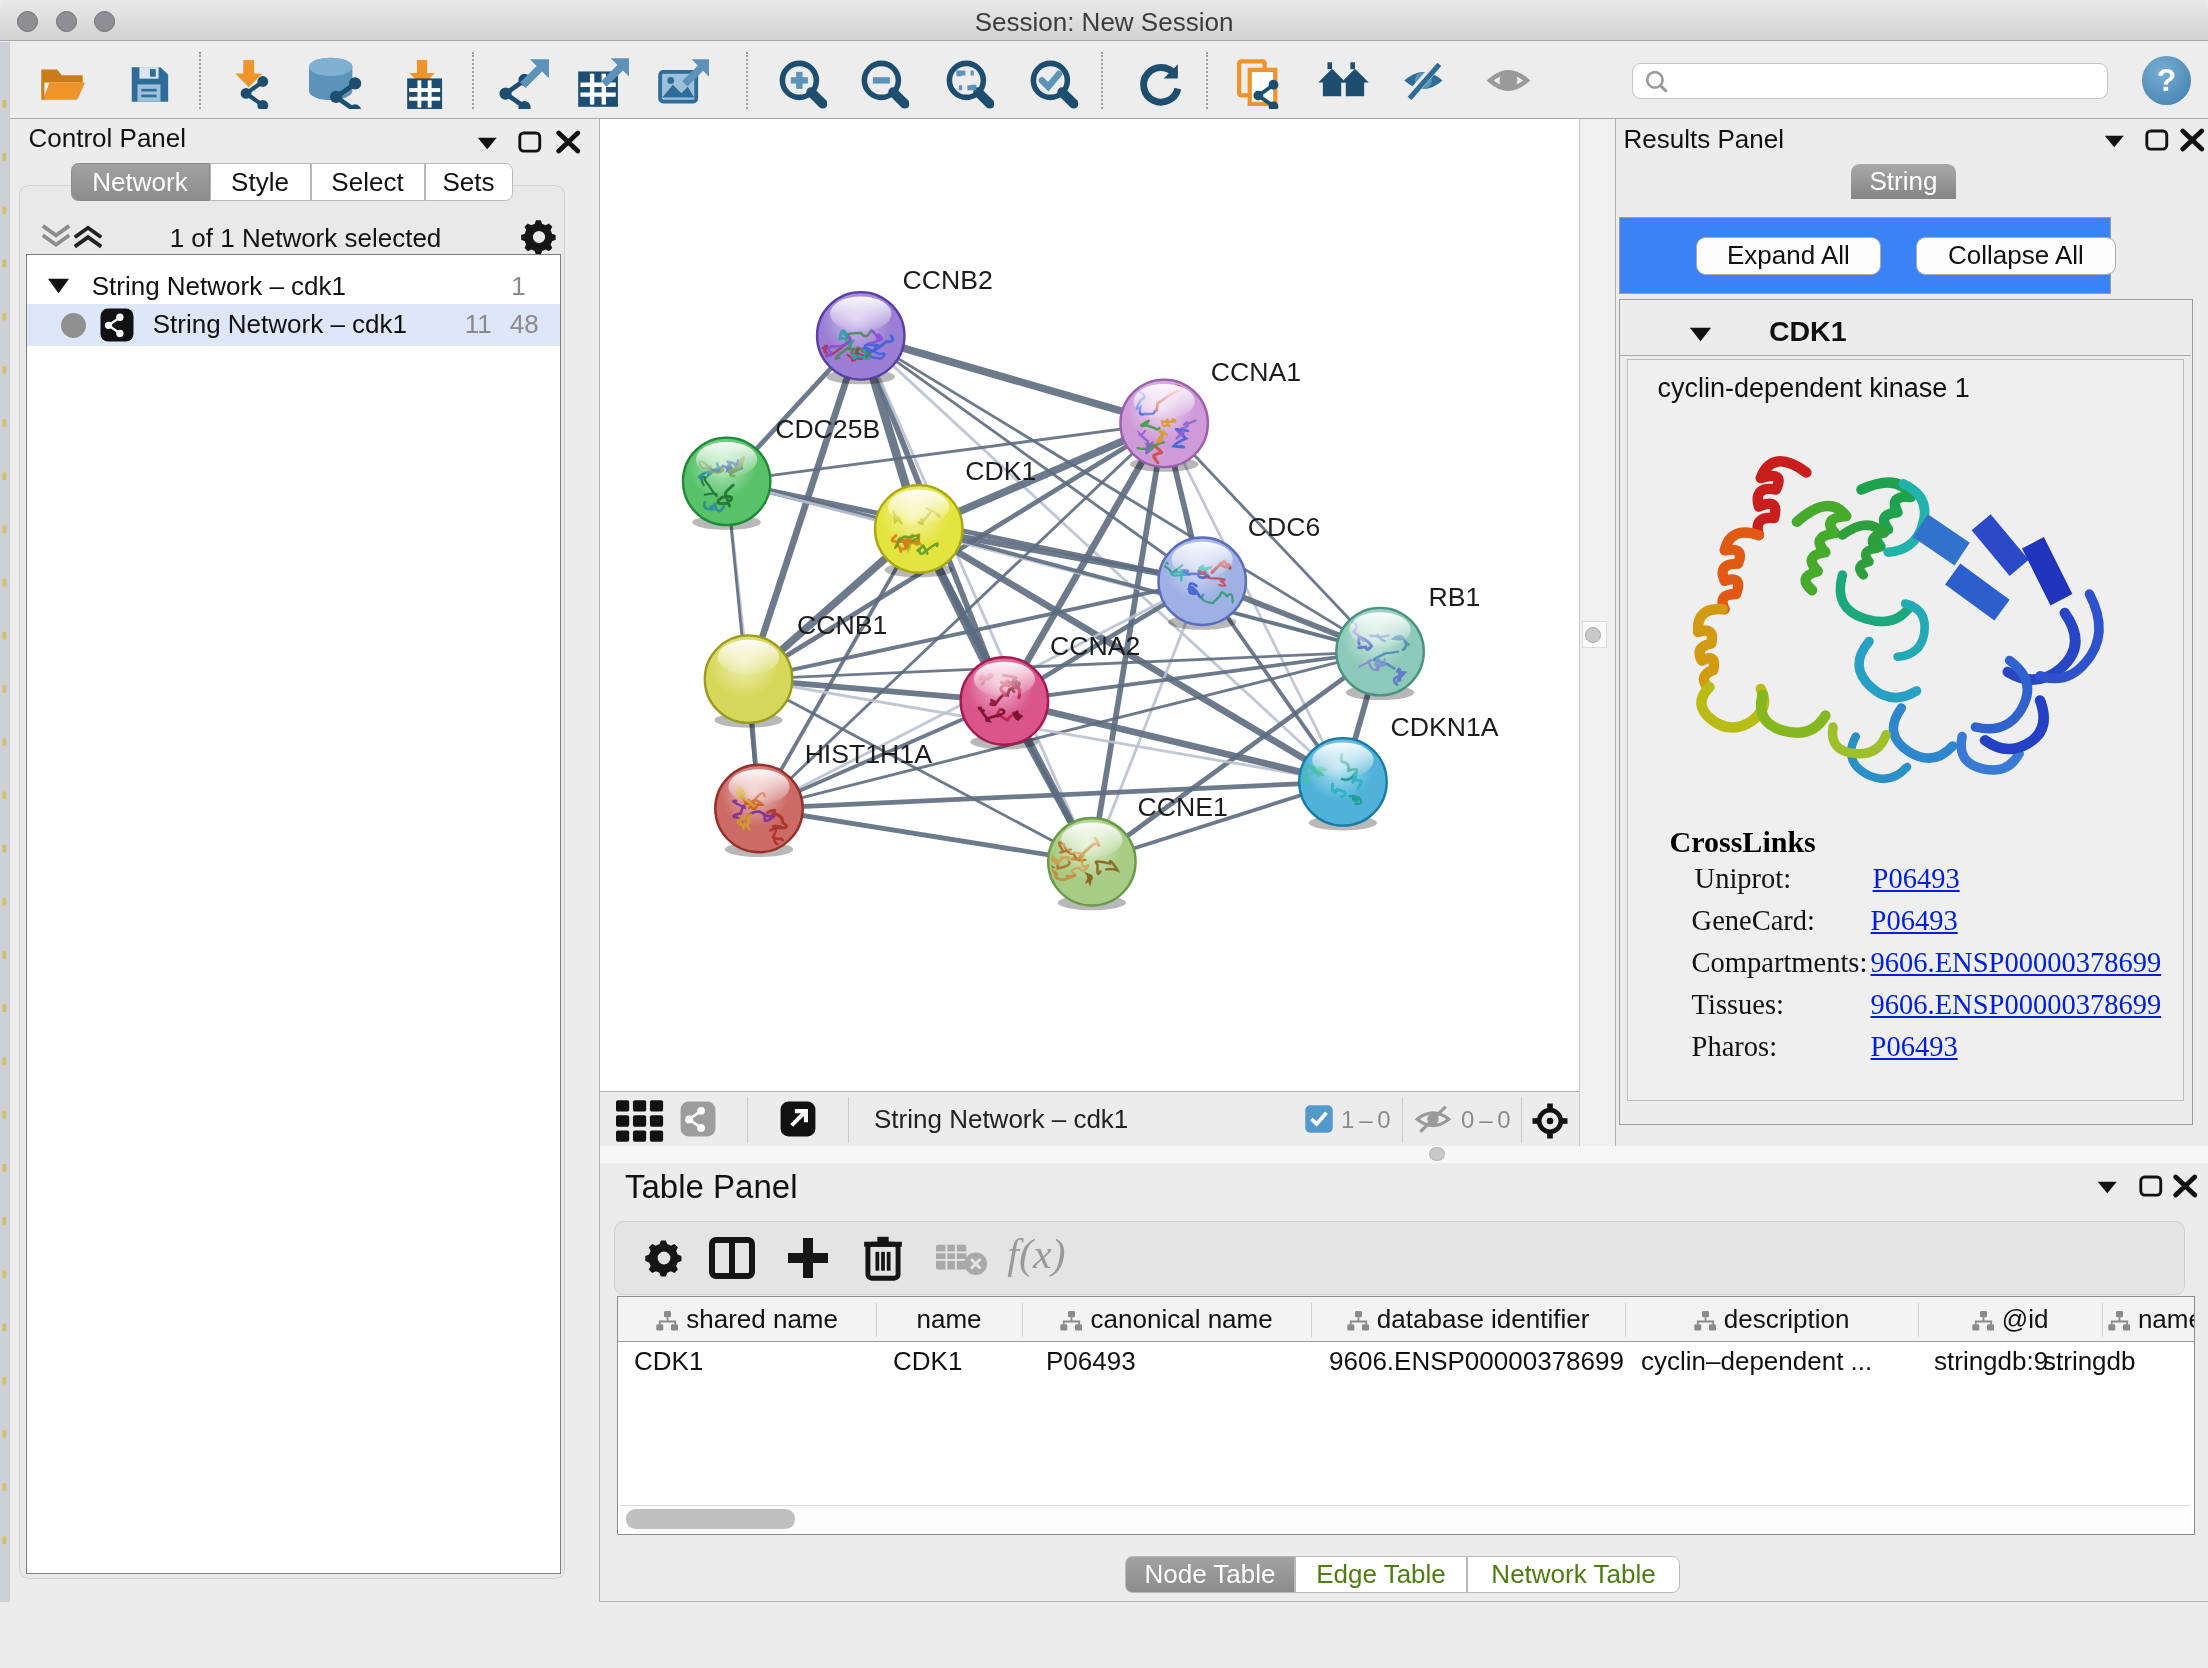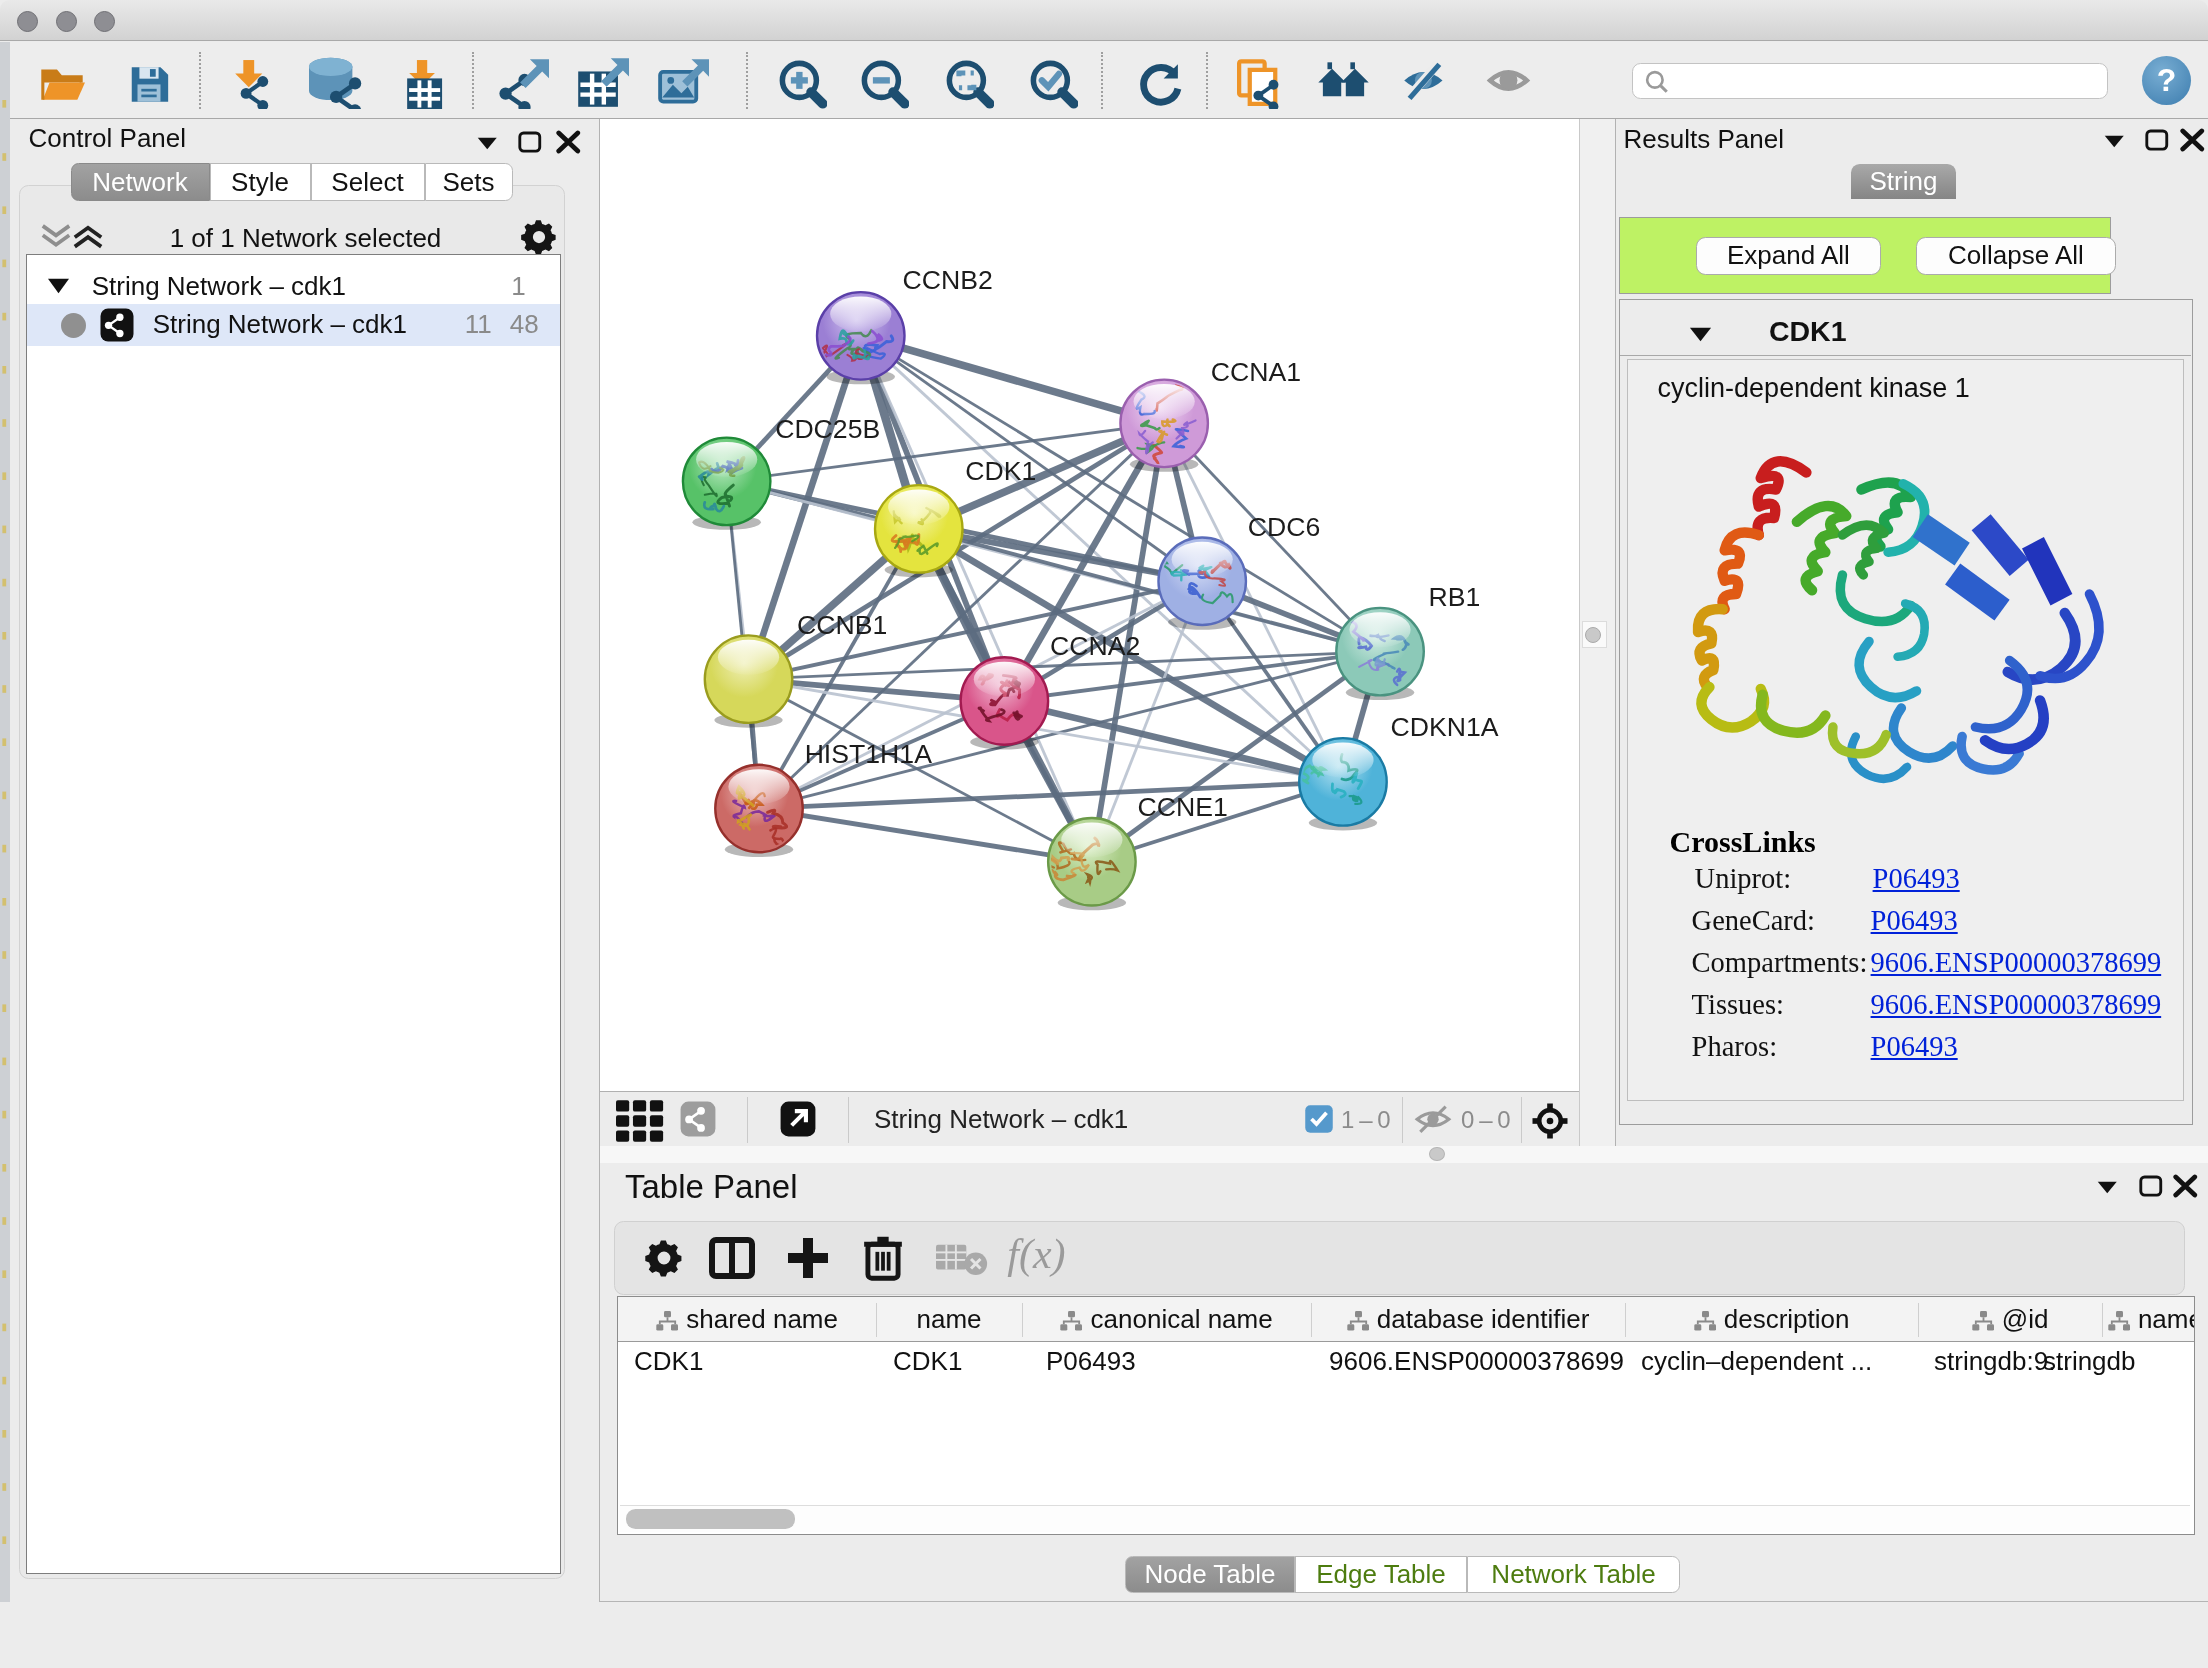--- a/index.html
+++ b/index.html
@@ -30,21 +30,21 @@
 
 #canvas { left:600px; top:119px; width:979px; height:972px; background:#fff; }
 #netbar { left:600px; top:1091px; width:979px; height:55px; background:#ececec; border-top:1px solid #b0b0b0; font-size:26px; }
 .nbdiv { position:absolute; top:4.8px; height:46px; width:0; border-left:1.9px solid #cacaca; }
 #vsplit { left:1579px; top:119px; width:36px; height:1027px; background:#f0f0f0; border-left:1px solid #c9c9c9; }
 #hsplit { left:600px; top:1146px; width:1608px; height:17px; background:#f7f7f7; }
 
 #rp { left:1615px; top:119px; width:593px; height:1027px; background:#ececec; border-left:1px solid #b2b2b2; }
 #rp .hdr { position:absolute; left:7.6px; top:4.8px; font-size:26px; color:#111; }
 #stringtab { position:absolute; left:235px; top:45px; width:105px; height:35px; background:linear-gradient(#a9a9a9,#858585); border-radius:8.6px 8.6px 0 0; color:#fff; font-size:26px; text-align:center; line-height:34px; }
-#rbox1 { position:absolute; left:2.9px; top:98px; width:492px; height:77px; border:1.9px solid #9c9c9c; background:#bef264; }
+#rbox1 { position:absolute; left:2.9px; top:98px; width:492px; height:77px; border:1.9px solid #9c9c9c; background:#3b82f6; }
 .rbtn { position:absolute; top:19px; height:38px; background:#fdfdfd; border:1.9px solid #ababab; border-radius:9.5px; font-size:26px; text-align:center; color:#111; }
 #rbox2 { position:absolute; left:2.9px; top:180px; width:574px; height:826px; border:1.9px solid #9c9c9c; background:#ececec; }
 #rhtml { position:absolute; left:6.7px; top:59px; width:557px; height:742px; background:#efefef; border:1px solid #bdbdbd; }
 .serif { font-family:"Liberation Serif", serif; }
 .xrow { position:absolute; font-size:28.5px; color:#111; }
 .xrow a { color:#0021d9; text-decoration:underline; }
 
 #tp { left:600px; top:1163px; width:1608px; height:439px; background:#ececec; border-bottom:1px solid #b5b5b5; }
 #tp .hdr { position:absolute; left:25px; top:4.8px; font-size:33px; color:#111; }
 #tpbar { position:absolute; left:14.3px; top:58px; width:1571px; height:74px; background:#e4e4e4; border:1px solid #d0d0d0; border-radius:9.5px; }
@@ -61,20 +61,21 @@
 .sbox { position:absolute; top:8.6px; width:55px; height:49px; background:linear-gradient(#fafafa,#ededed); border:1.9px solid #9c9c9c; }
 #mem { position:absolute; left:2047px; top:10.5px; width:143px; height:48px; background:linear-gradient(#fbfbfb,#f0f0f0); border:1.9px solid #9c9c9c; font-size:24px; color:#000; }
 .nl { font-family:"Liberation Sans",sans-serif; font-size:28px; fill:#1c1c1c; }
 </style></head><body>
 <div id="win">
 
   <div id="title" class="abs">
     <div class="tl" style="left:17px"></div>
       <div class="tl" style="left:56px"></div>
       <div class="tl" style="left:94px"></div>
+    <div class="txt">Session: New Session</div>
   </div>
 
   <div id="toolbar" class="abs">
     <svg class="ti" style="left:39px;width:46px" viewBox="0 0 24 22" preserveAspectRatio="xMidYMid meet">
         <path d="M2 5 h7 l2.5 3 H22 v3 H2 Z" fill="#c97c18"></path>
         <path d="M2 20 L5.5 11 H24 L20 20 Z" fill="#ee9428"></path>
         <path d="M2 20 V5 h7 l2.5 3 H22 v3" fill="none" stroke="#c97c18" stroke-width="1.6"></path>
       </svg>
 <svg class="ti" style="left:126px;width:46px" viewBox="0 0 24 22" preserveAspectRatio="xMidYMid meet">
         <path d="M3 3 h15 l4 4 v14 H3 Z" fill="#2e6d99"></path>

